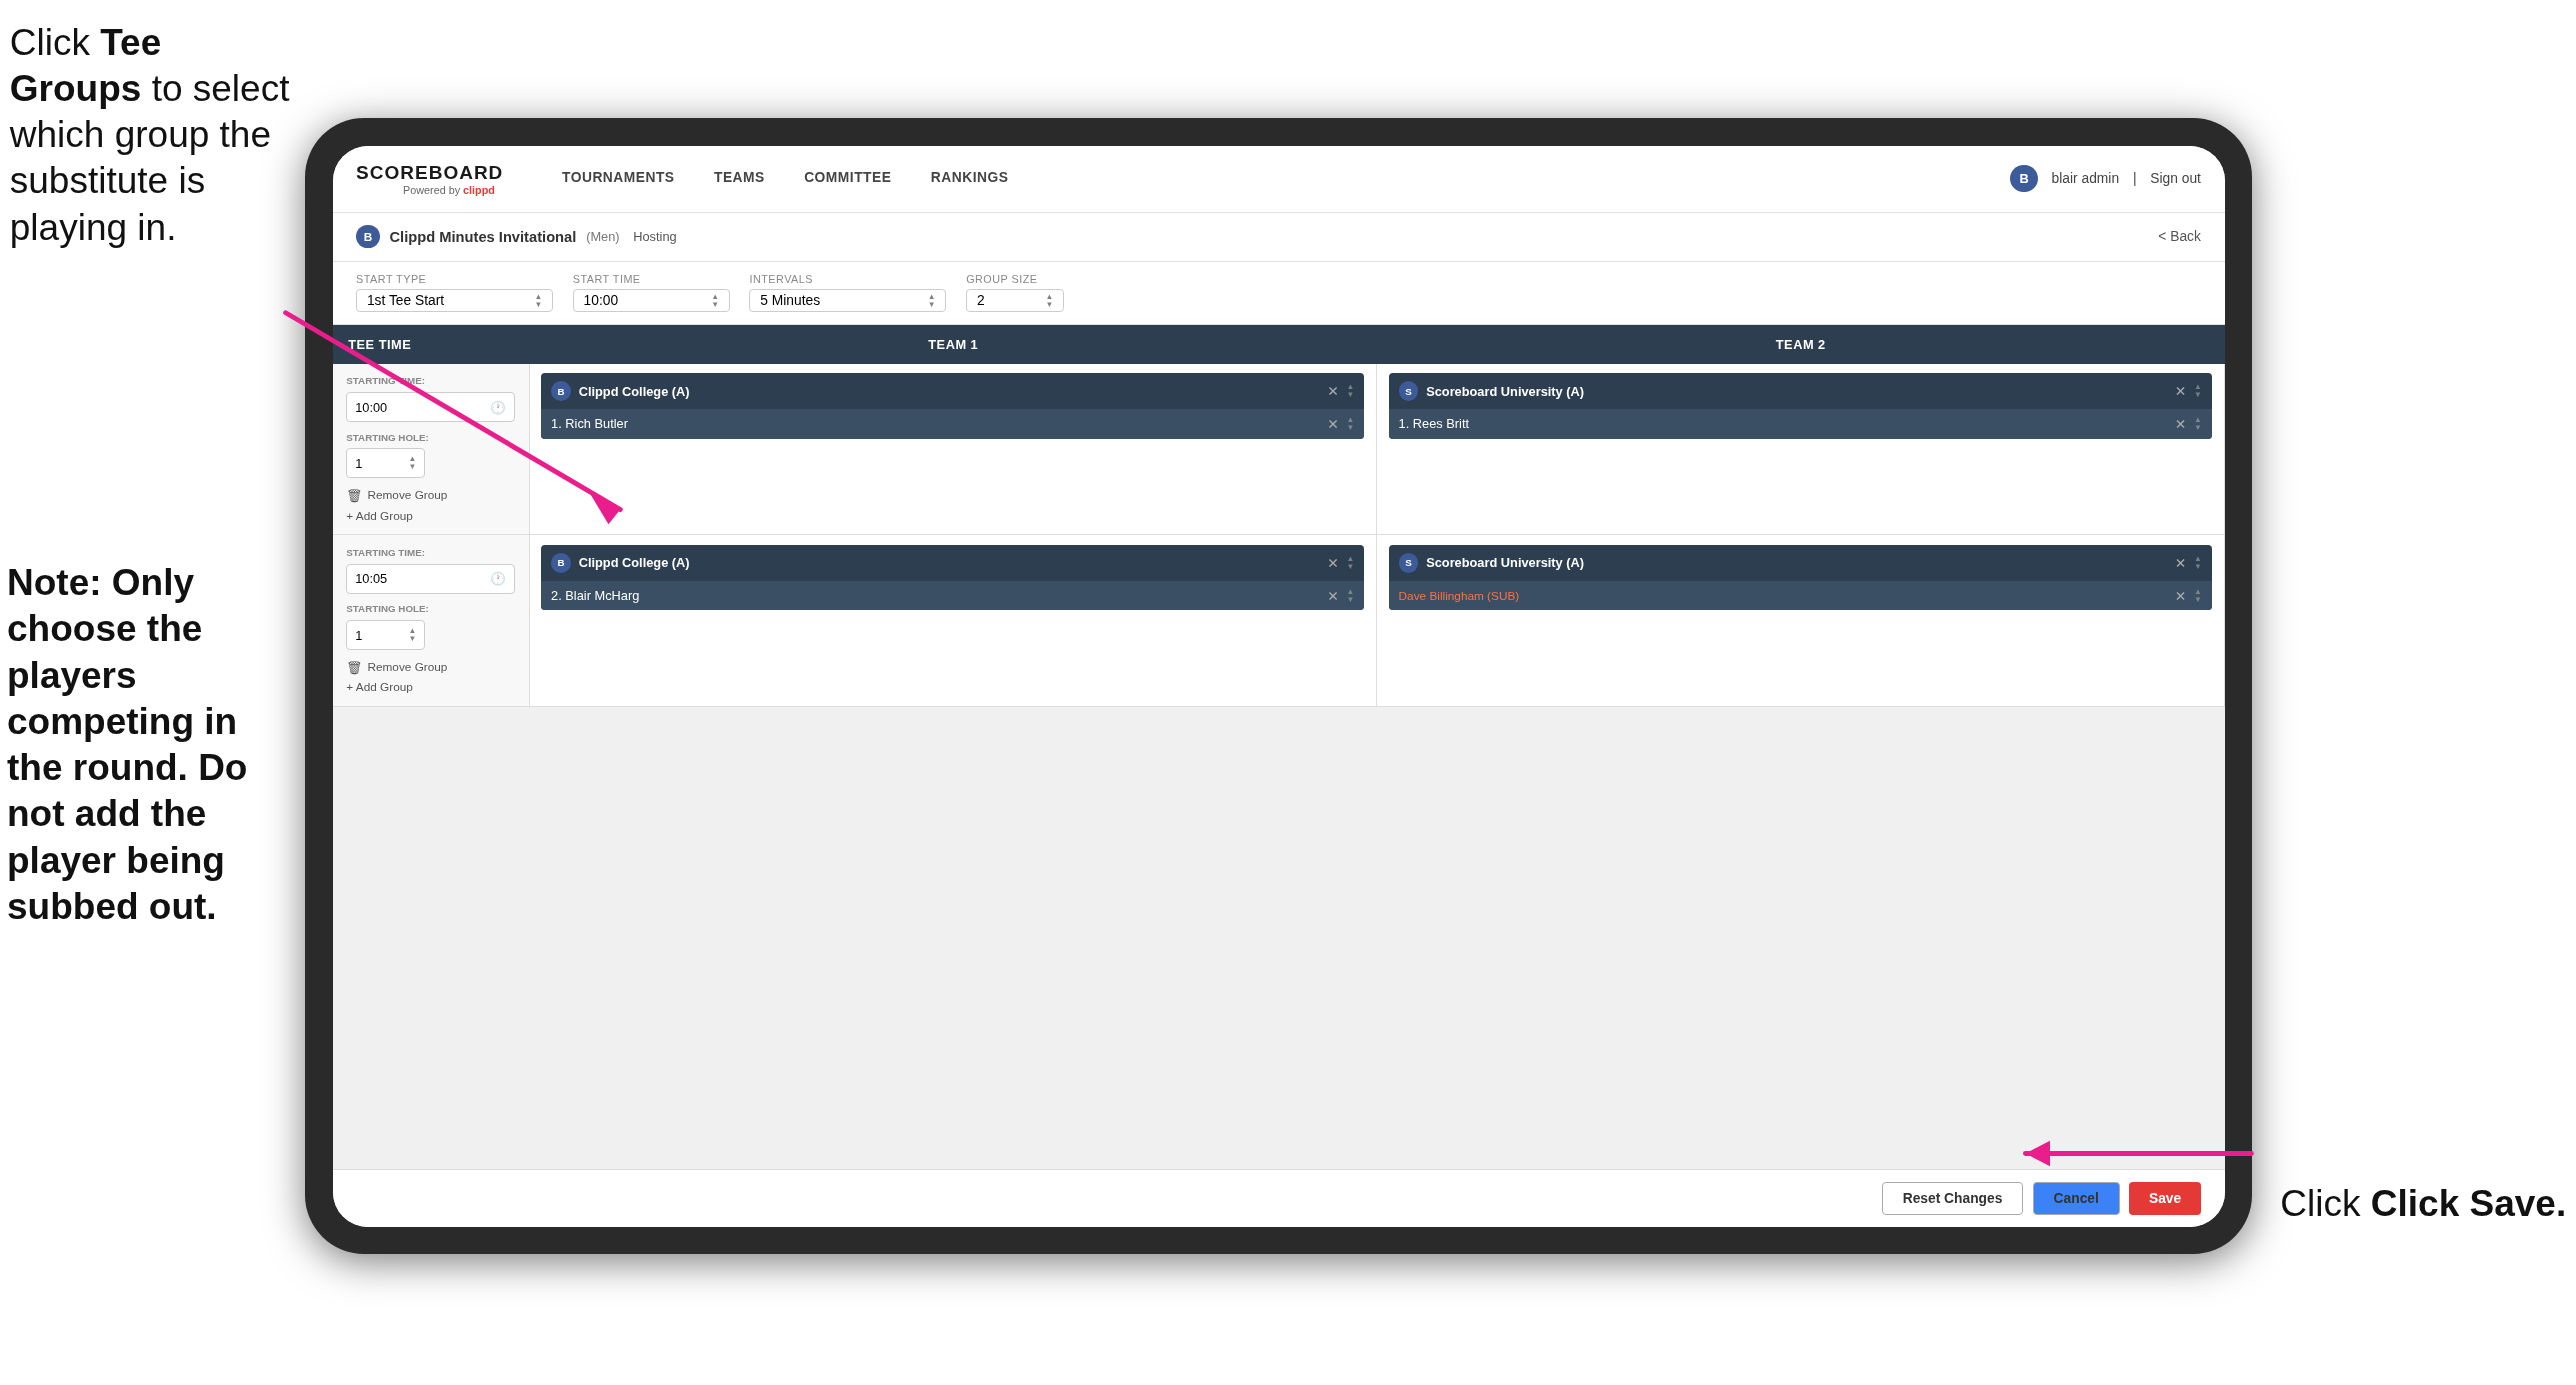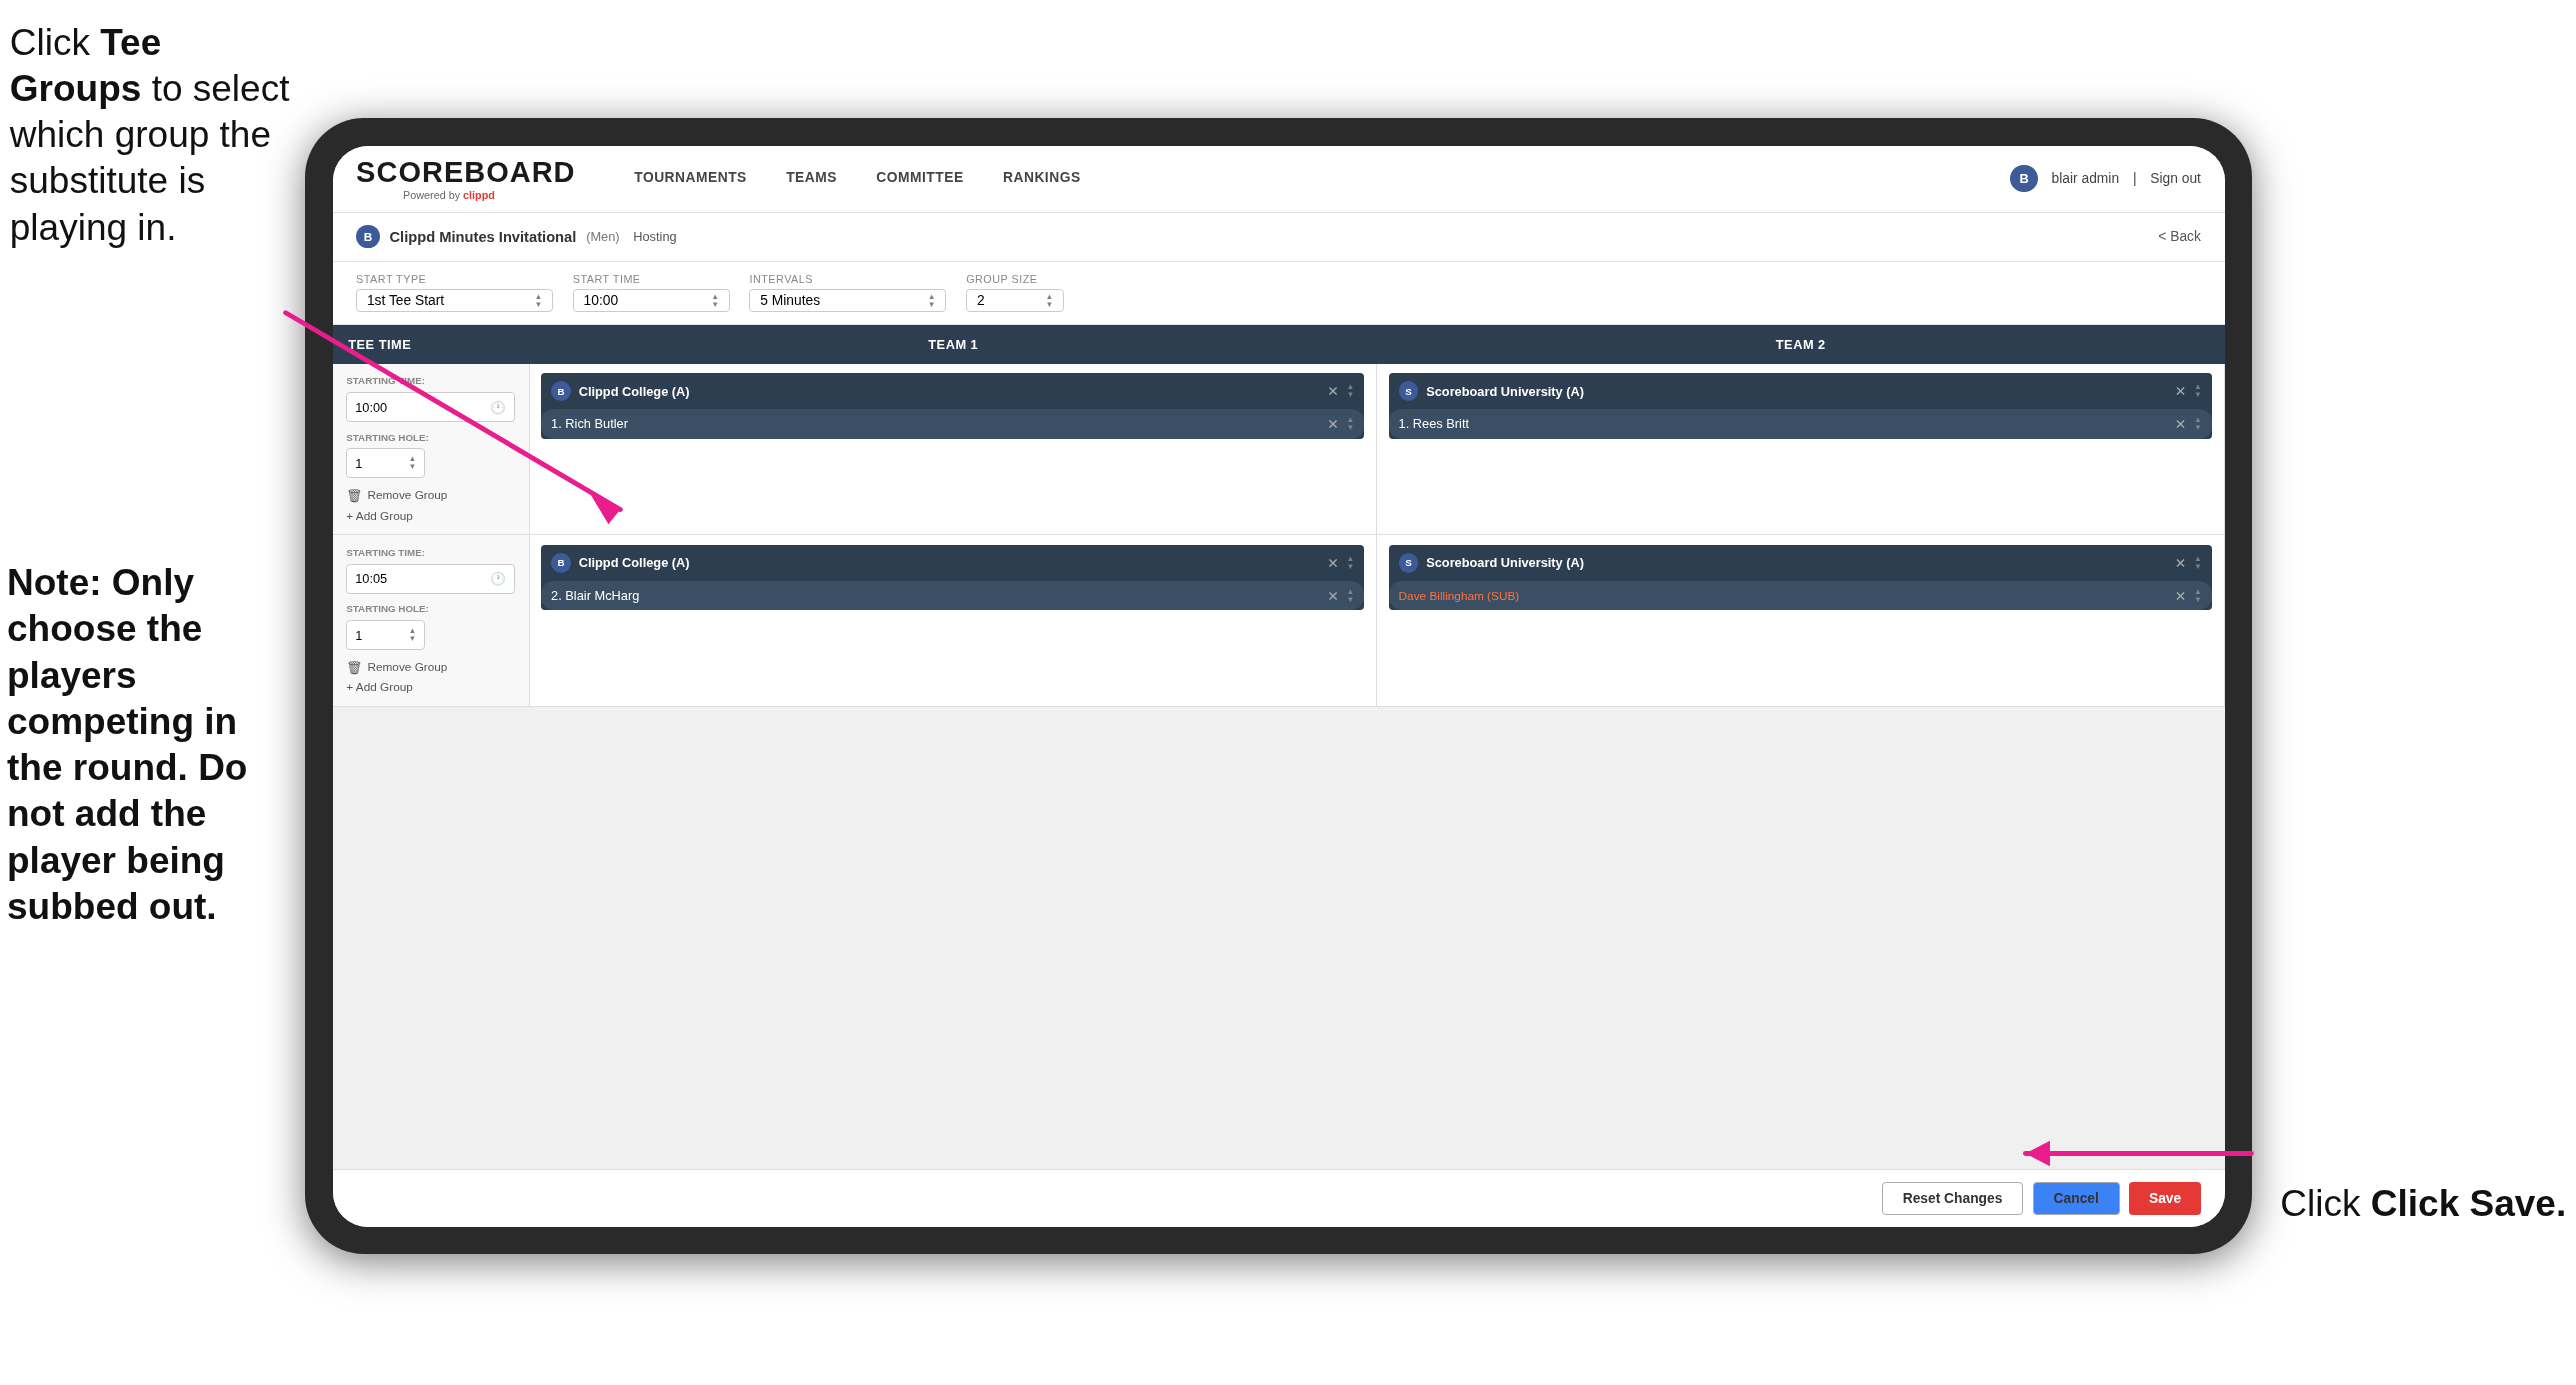--- a/index.html
+++ b/index.html
@@ -79,21 +79,21 @@
       border-bottom: 1px solid #e0e0e0;
       flex-shrink: 0;
     }
 
     .logo-area {
       display: flex;
       flex-direction: column;
       margin-right: 39px;
     }
     .logo-scoreboard {
-      font-size: 29px;
+      font-size: 19px;
       font-weight: 900;
       color: #1a1a1a;
       letter-spacing: 1px;
     }
     .logo-powered {
       font-size: 10.8px;
       color: #666;
       padding-left: 47px;
     }
     .logo-powered span {
@@ -386,21 +386,20 @@
       opacity: 0.6;
     }
     .team-card-arrows span { font-size: 7.9px; color: #aaa; line-height: 1; }
 
     .player-card {
       background: #3a4f63;
       padding: 6.9px 9.8px;
       display: flex;
       align-items: center;
       gap: 7.9px;
-      border-radius: 13px;
     }
     .player-name {
       flex: 1;
       color: #fff;
       font-size: 12.8px;
     }
     .player-name-sub {
       color: #ff7043;
       font-size: 11.8px;
     }

